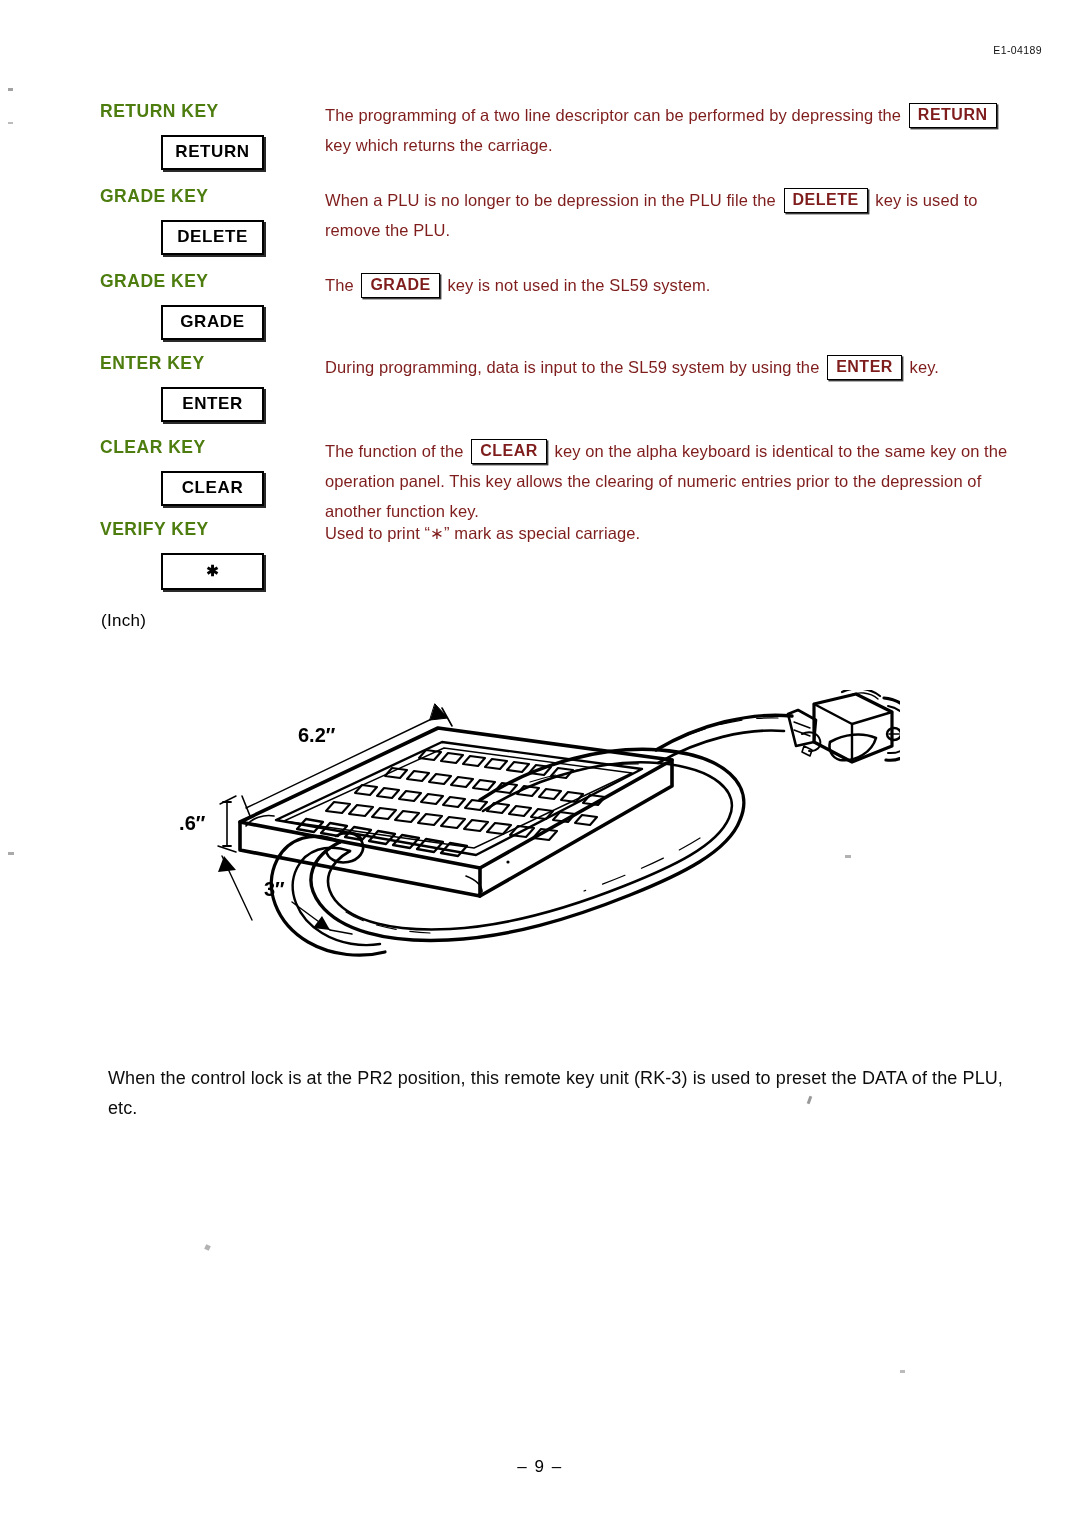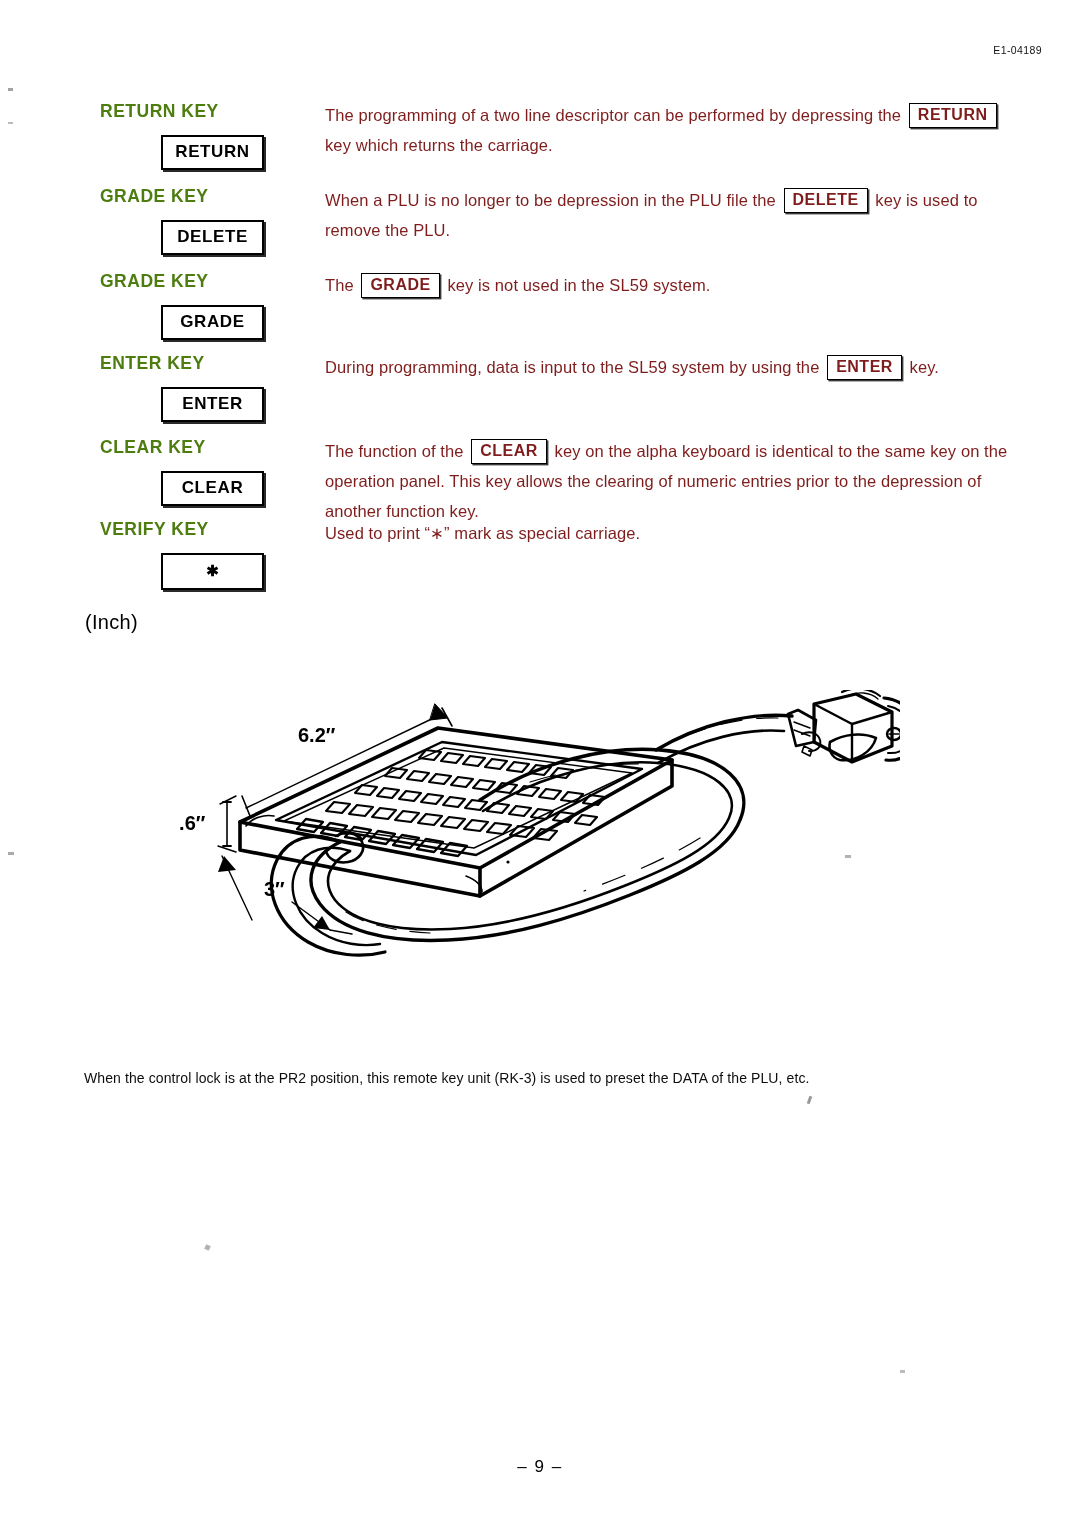--- a/index.html
+++ b/index.html
@@ -99,45 +99,45 @@
     line-height: 22px;
     vertical-align: 1px;
     background: #fff;
     box-shadow: 1.4px 1.4px 0 0 #3a3a3a;
     white-space: nowrap;
   }
 
   
   .inch-note {
     position: absolute;
-    left: 85px;
+    left: 101px;
     top: 611px;
-    font-size: 20px;
+    font-size: 17px;
     font-weight: 400;
     letter-spacing: 0.3px;
     text-align: center;
   }
 
   
   .figure-wrap {
     position: absolute;
     left: 180px;
     top: 690px;
     width: 720px;
     height: 330px;
   }
   .figure-wrap svg { display: block; }
 
   
   .bottom-note {
     position: absolute;
-    left: 84px;
+    left: 108px;
     top: 1063px;
     width: 905px;
-    font-size: 14px;
+    font-size: 18px;
     line-height: 30px;
     letter-spacing: 0.1px;
     color: #0d0d0d;
   }
   .bottom-note p { margin: 0; }
 
   
   .scan-tick {
     position: absolute;
     background: #555;

